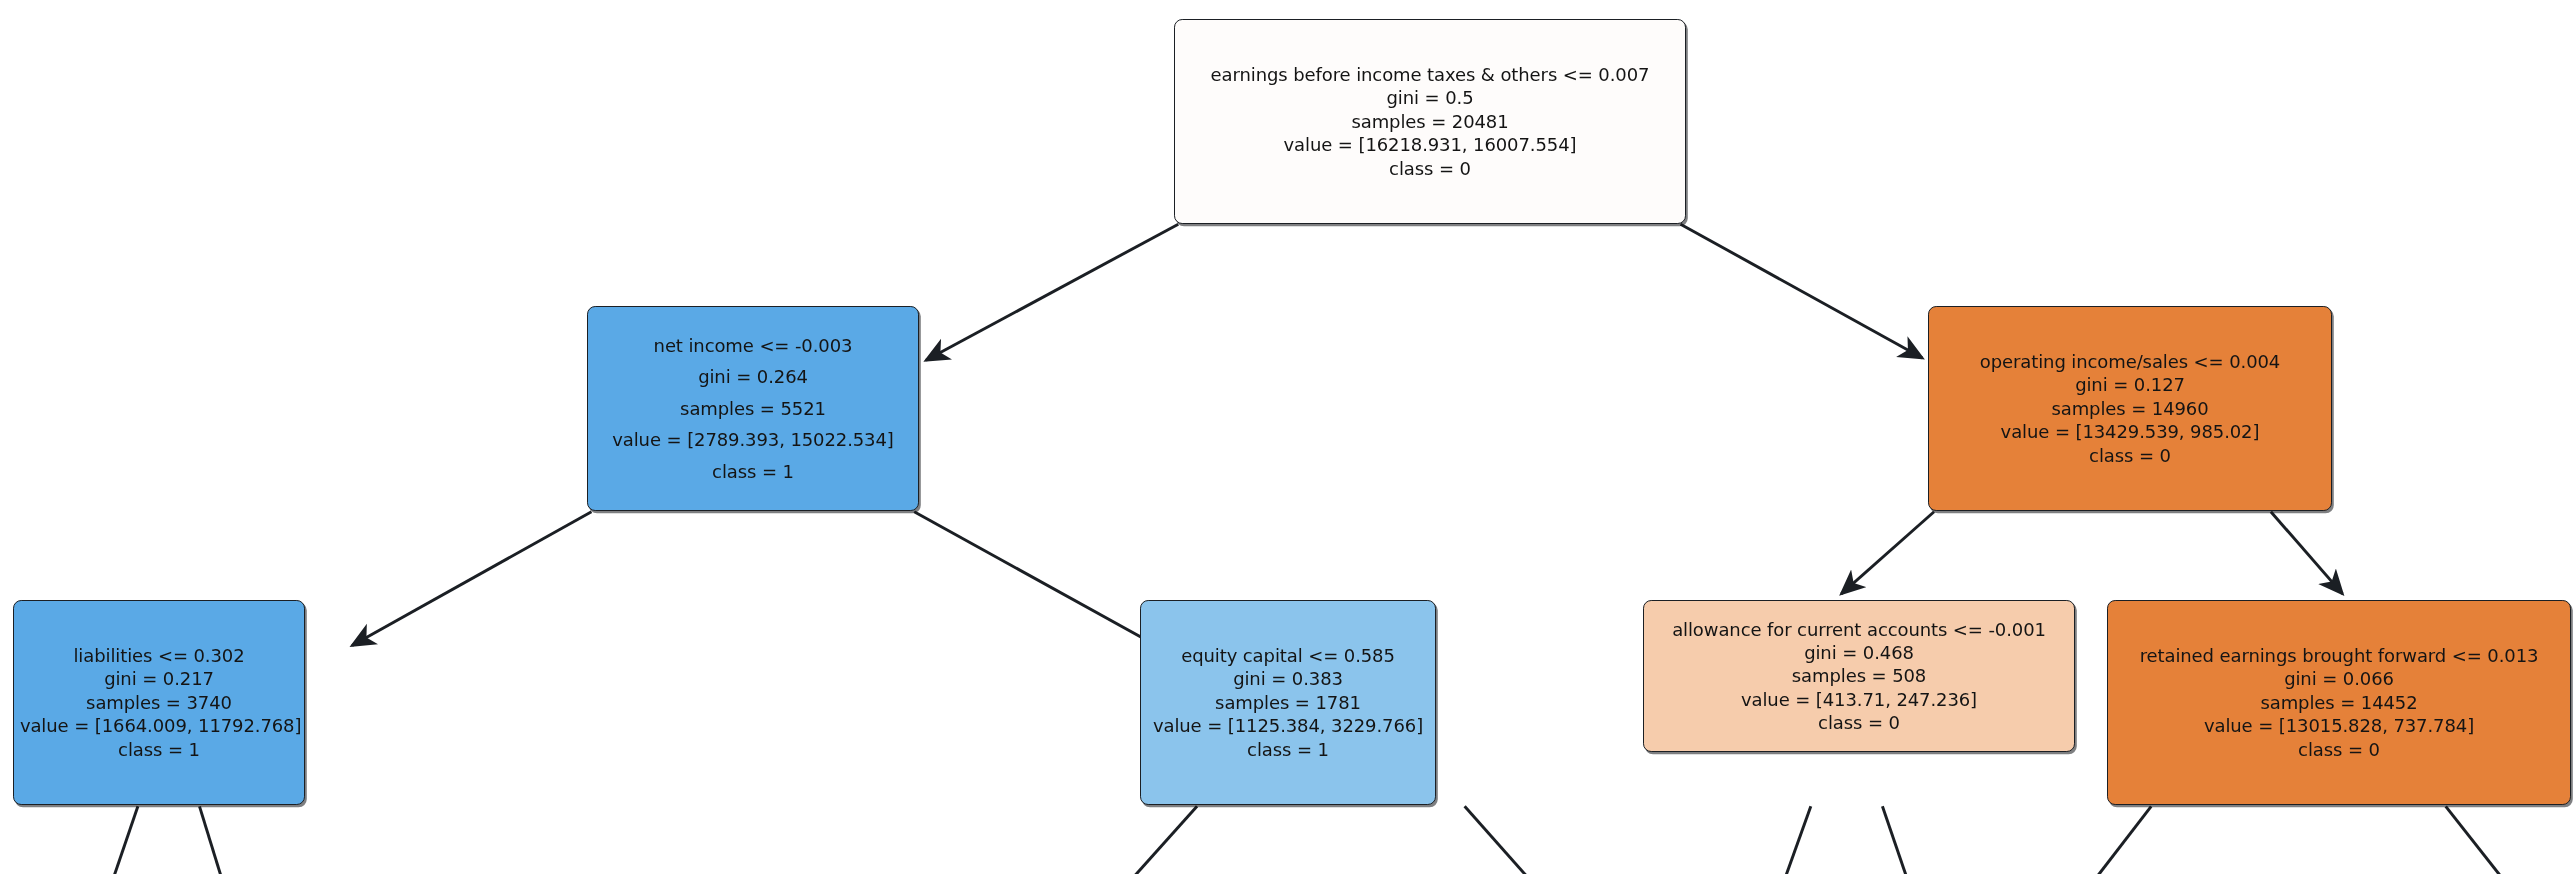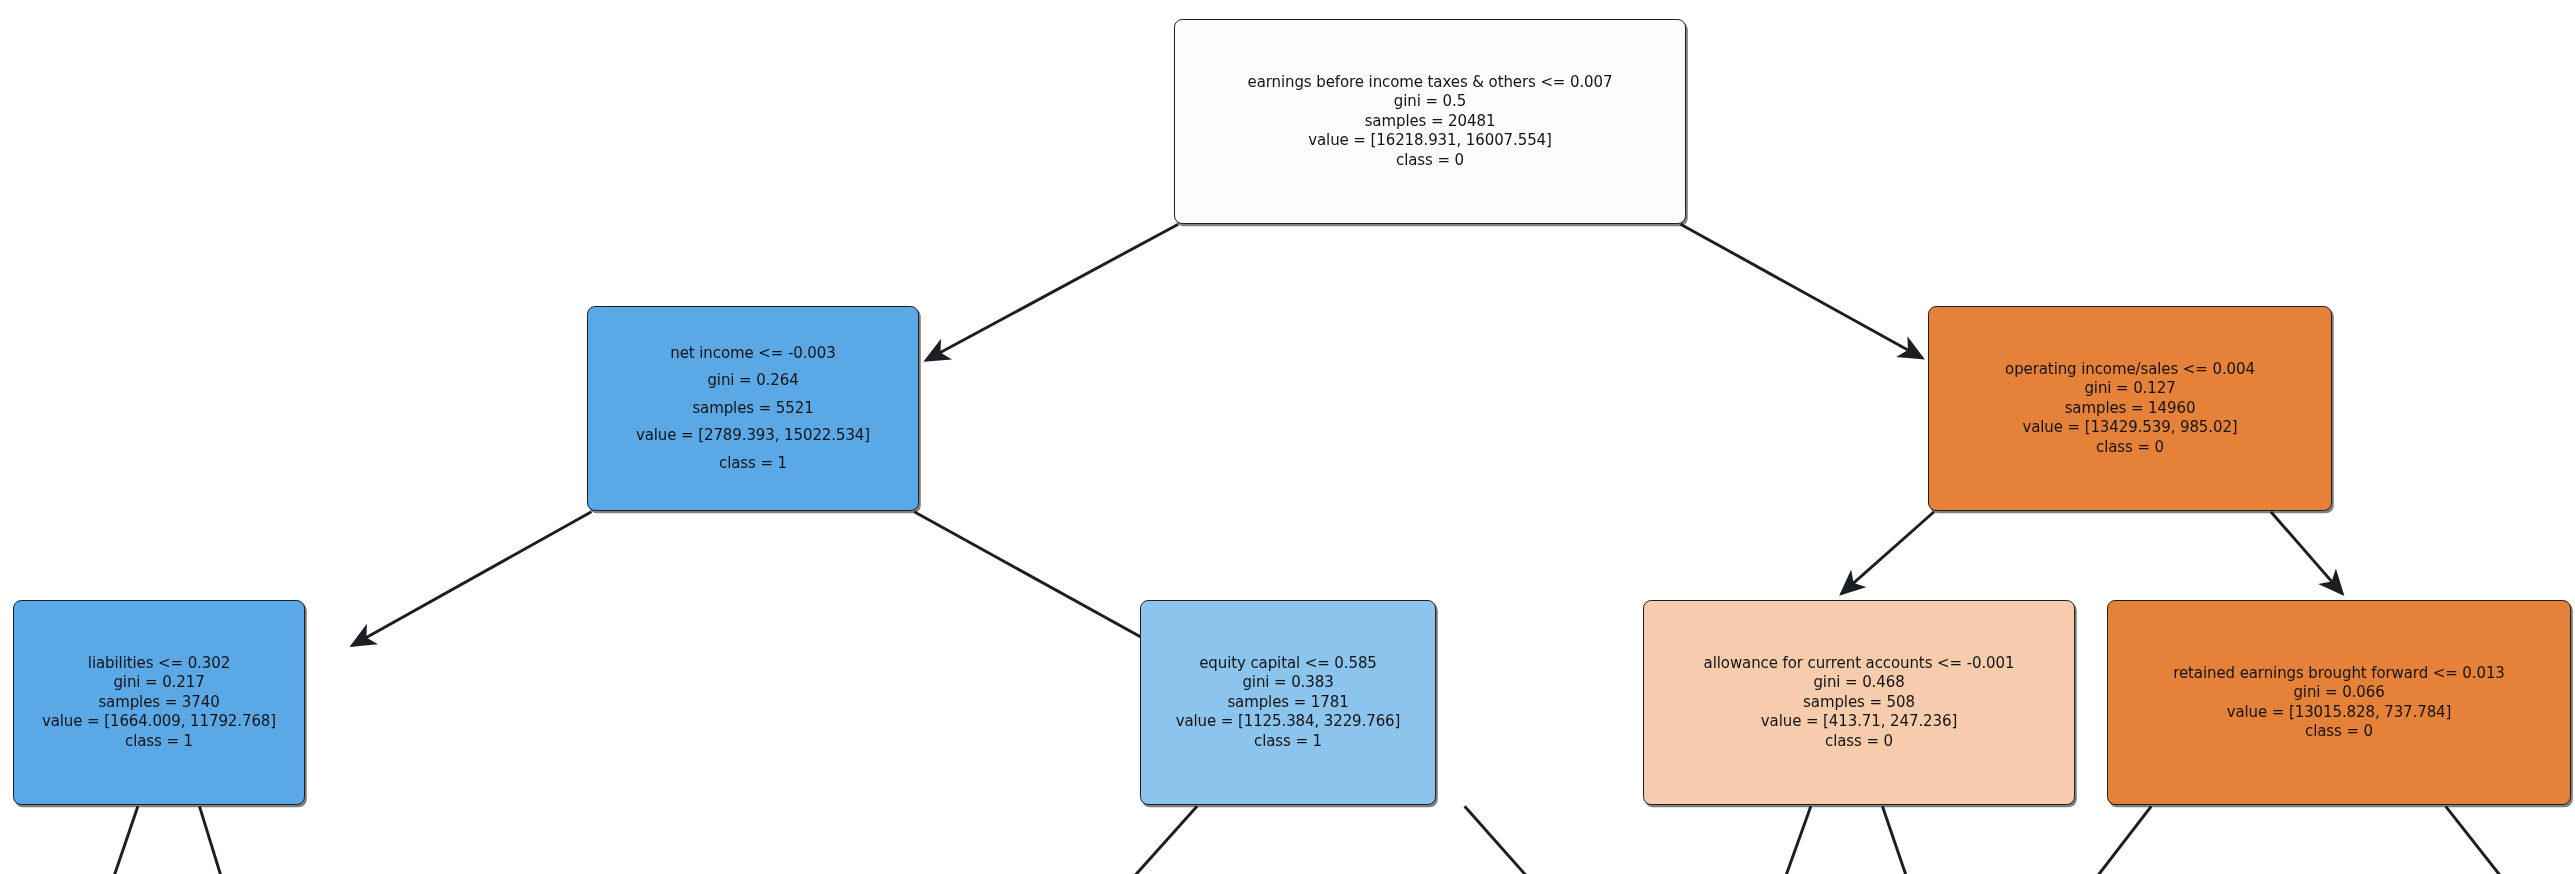--- a/index.html
+++ b/index.html
@@ -33,21 +33,21 @@
     box-sizing: border-box;
     border: 1.8px solid #1b1f24;
     border-radius: 8.2px;
     box-shadow: 1.8px 2.3px 0 rgba(20,22,26,0.55);
     display: flex;
     flex-direction: column;
     align-items: center;
     justify-content: center;
     text-align: center;
     font-family: "DejaVu Sans", sans-serif;
-    font-size: 15px;
+    font-size: 18px;
     line-height: 1.30;
     color: #141414;
     letter-spacing: -0.1px;
     padding: 4.7px 5.9px;
     white-space: nowrap;
   }
   .node-line {
     display: block;
     width: 100%;
   }
@@ -110,28 +110,29 @@
         <span class="node-line">value = [1664.009, 11792.768]</span>
         <span class="node-line">class = 1</span>
       </div>
       <div class="node-box" id="node-n-lr" style="left: 1140px; top: 600px; width: 296px; height: 205px; background: rgb(139, 196, 236);">
         <span class="node-line">equity capital &lt;= 0.585</span>
         <span class="node-line">gini = 0.383</span>
         <span class="node-line">samples = 1781</span>
         <span class="node-line">value = [1125.384, 3229.766]</span>
         <span class="node-line">class = 1</span>
       </div>
-      <div class="node-box" id="node-n-rl" style="left: 1643px; top: 600px; width: 432px; height: 205px; background: rgb(246, 204, 172);">
+      <div class="node-box" id="node-n-rl" style="left: 1643px; top: 600px; width: 432px; height: 152px; background: rgb(246, 204, 172);">
         <span class="node-line">allowance for current accounts &lt;= -0.001</span>
         <span class="node-line">gini = 0.468</span>
         <span class="node-line">samples = 508</span>
         <span class="node-line">value = [413.71, 247.236]</span>
         <span class="node-line">class = 0</span>
       </div>
       <div class="node-box" id="node-n-rr" style="left: 2107px; top: 600px; width: 464px; height: 205px; background: rgb(229, 129, 57);">
         <span class="node-line">retained earnings brought forward &lt;= 0.013</span>
         <span class="node-line">gini = 0.066</span>
+        <span class="node-line">samples = 14452</span>
         <span class="node-line">value = [13015.828, 737.784]</span>
         <span class="node-line">class = 0</span>
       </div>
     </div>
 </div>
 
 
 </body></html>

